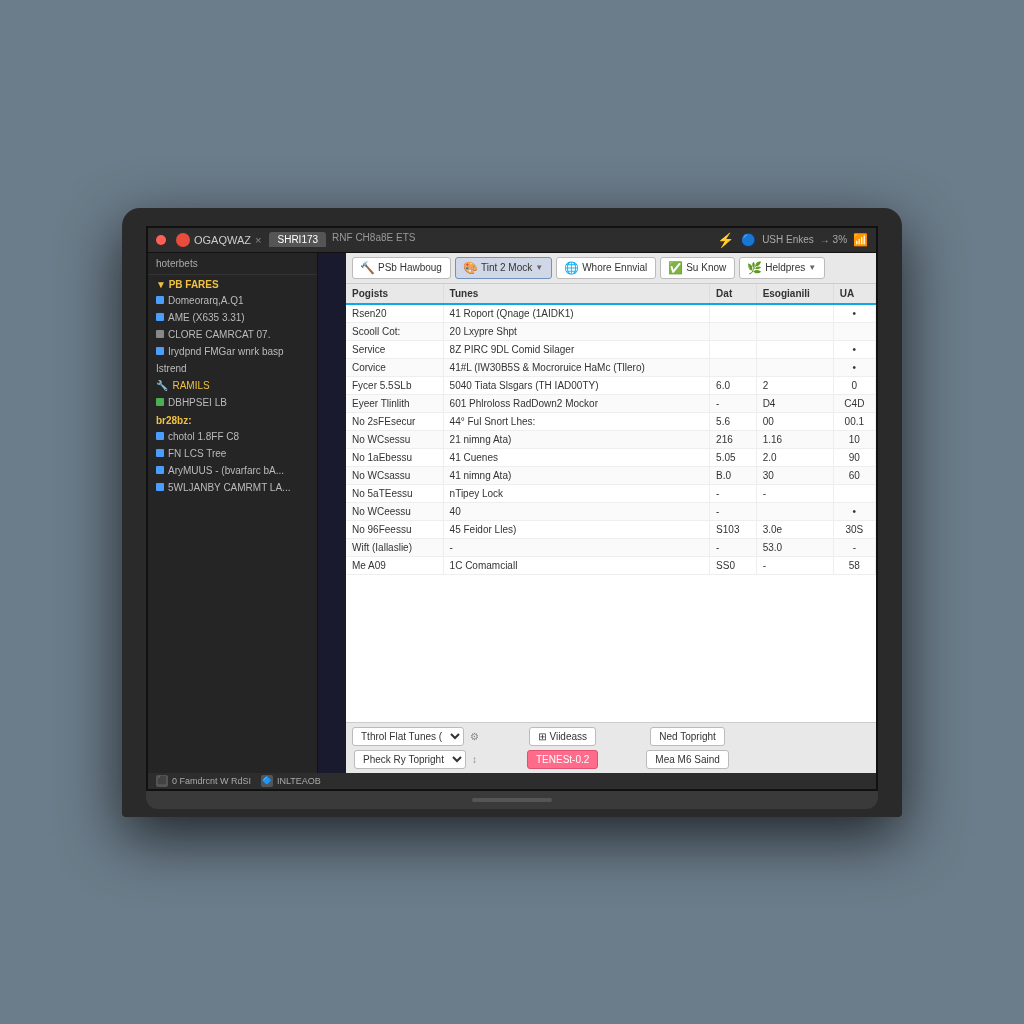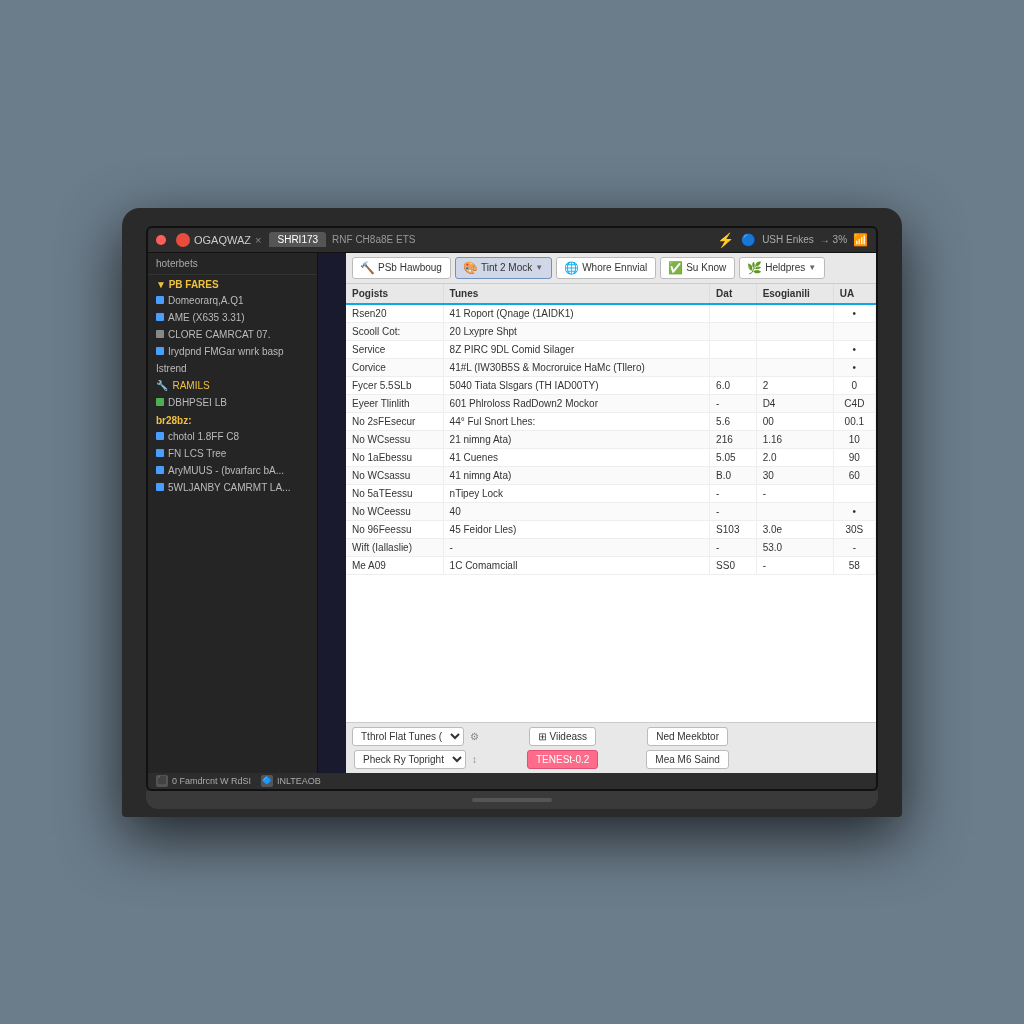--- a/index.html
+++ b/index.html
@@ -16,21 +16,21 @@
     .laptop-outer {
       background: #2a2a2a;
       border-radius: 18px 18px 4px 4px;
       padding: 18px 24px 8px 24px;
       box-shadow: 0 20px 60px rgba(0,0,0,0.7);
       width: 780px;
     }
 
     .laptop-screen {
       background: #1a1a2e;
-      border-radius: 6px;
+      border-radius: 0;
       overflow: hidden;
       border: 2px solid #111;
     }
 
     
     .title-bar {
       background: #2d2d2d;
       display: flex;
       align-items: center;
       padding: 4px 8px;
@@ -265,21 +265,21 @@
 
     <div class="title-bar">
       <div class="win-controls">
         <span class="close-btn"></span>
       </div>
       <div class="title-bar-app">
         <span class="app-icon"></span>
         <span>OGAQWAZ</span>
         <span style="color:#888; cursor:pointer;">×</span>
       </div>
-      <div style="flex:1; display:flex; align-items:center; gap:6px;">
+      <div style="flex:1; display:flex; align-items:flex-start; gap:6px;">
         <span style="background:#555; color:#fff; padding:2px 8px; border-radius:3px 3px 0 0; font-size:10px;">SHRI173</span>
         <span style="color:#999; font-size:10px;">RNF CH8a8E ETS</span>
       </div>
       <div class="title-bar-right">
         <span style="color:#4caf50; font-size:14px;">⚡</span>
         <span style="color:#4a9eff; font-size:12px;">🔵</span>
         <span>USH Enkes</span>
         <span>→ 3%</span>
         <span style="color:#4caf50; font-size:12px;">📶</span>
       </div>
@@ -510,21 +510,21 @@
             </div>
             <div class="bottom-row">
               <button class="bottom-btn active-pink">
                 <span>TENESt-0.2</span>
               </button>
             </div>
           </div>
           <div class="bottom-section">
             <div class="bottom-row">
               <button class="bottom-btn">
-                <span>Ned Meekbtor</span>
+                <span>Ned Topright</span>
               </button>
             </div>
             <div class="bottom-row">
               <button class="bottom-btn">
                 <span>Mea M6 Saind</span>
               </button>
             </div>
           </div>
         </div>
 

